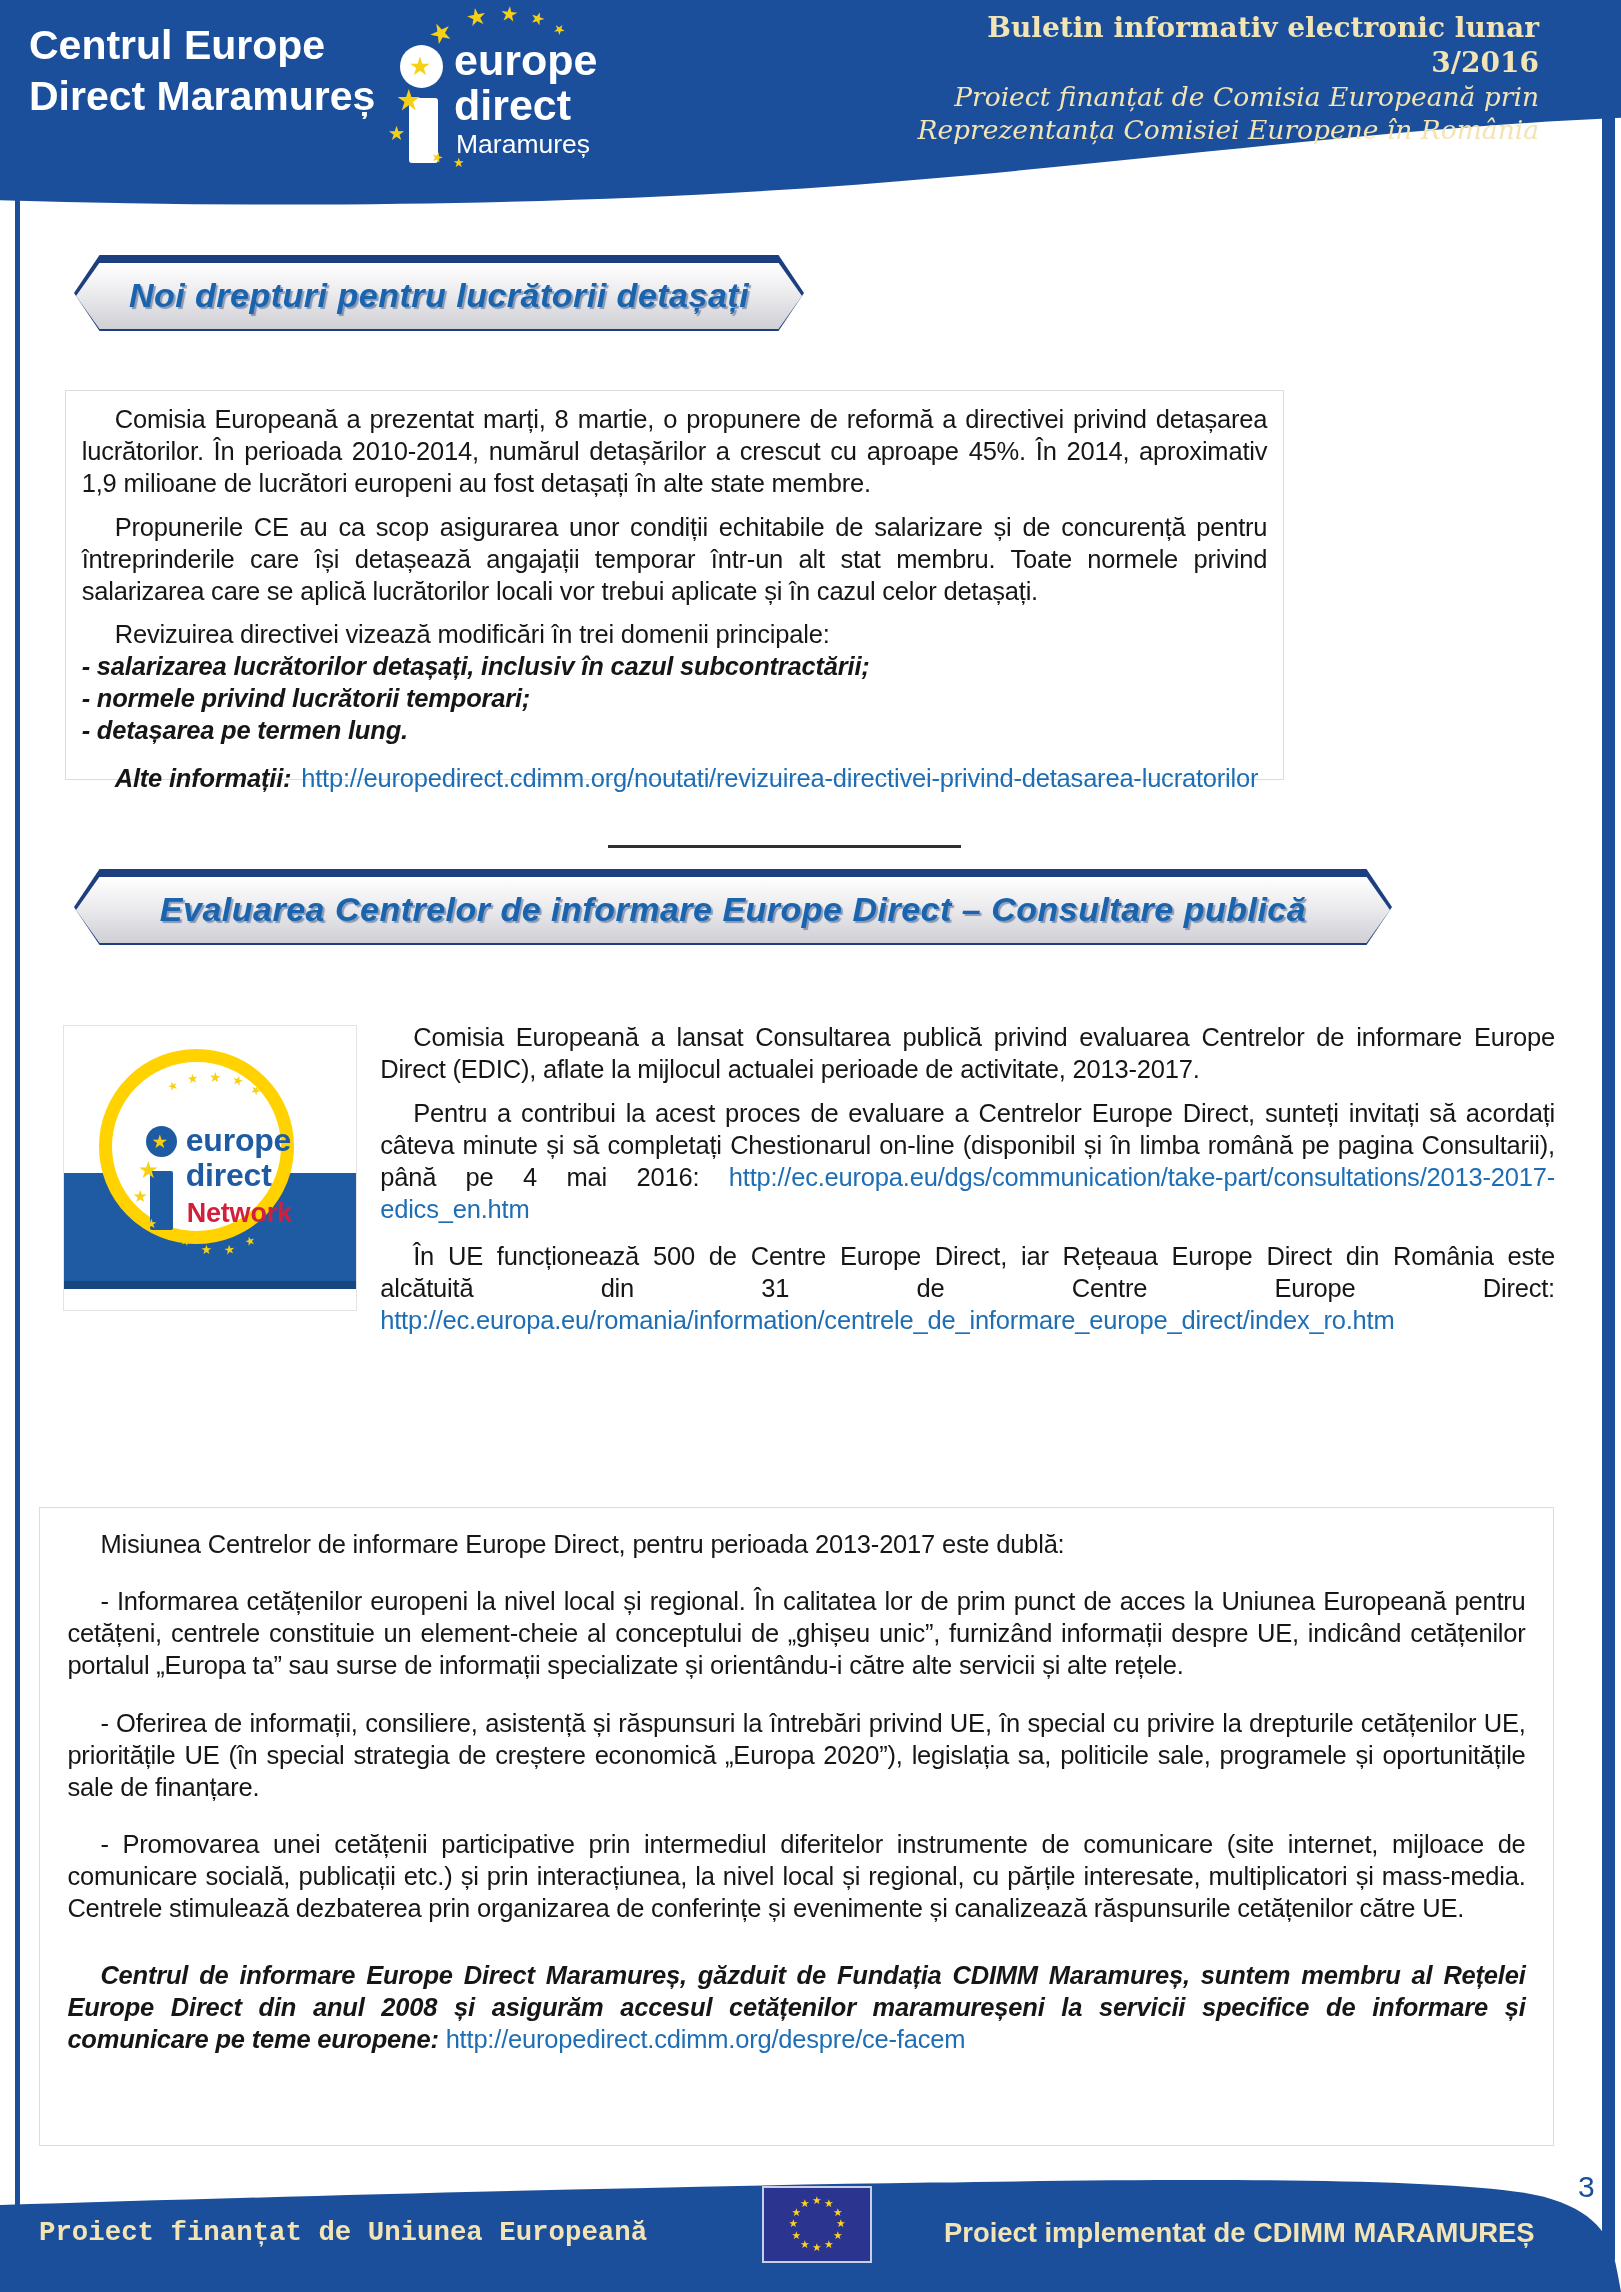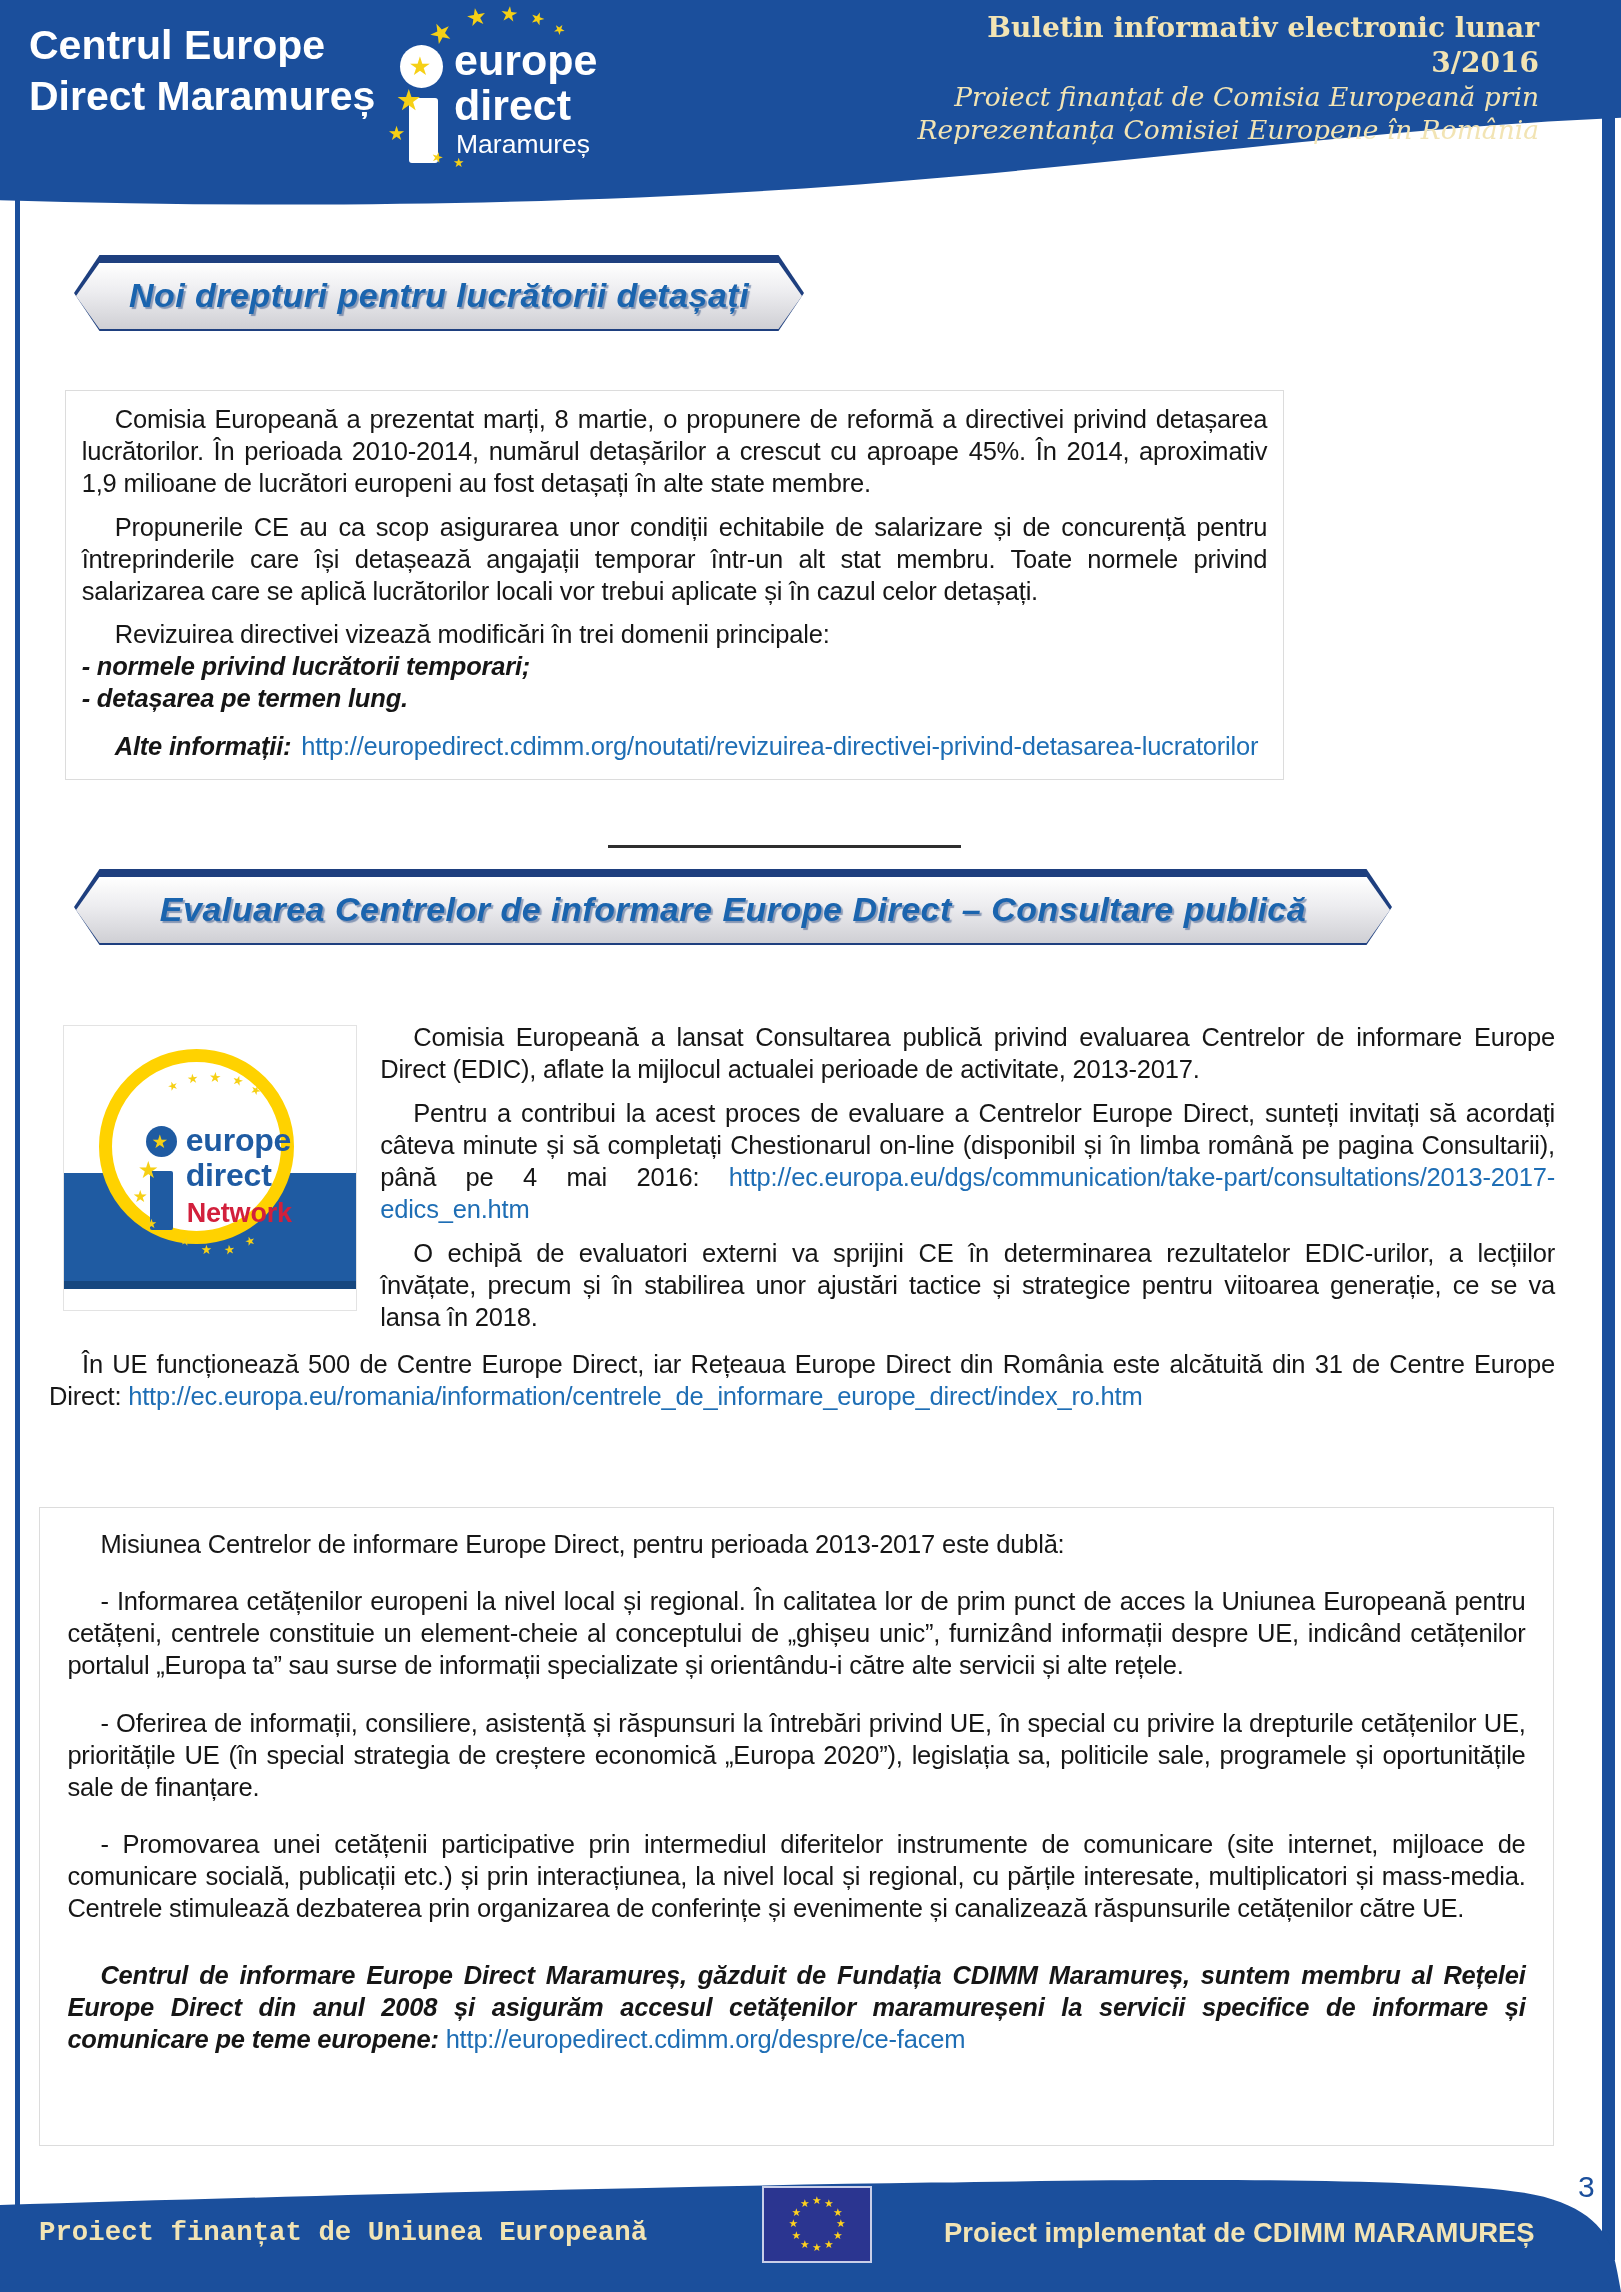--- a/index.html
+++ b/index.html
@@ -169,20 +169,21 @@
     <div class="inner">
       <span class="btxt">Noi drepturi pentru lucrătorii detașați</span>
     </div>
   </div>
 
   <div class="frame frame1 txt">
     <p class="p">Comisia Europeană a prezentat marți, 8 martie, o propunere de reformă a directivei privind detașarea lucrătorilor. În perioada 2010-2014, numărul detașărilor a crescut cu aproape 45%. În 2014, aproximativ 1,9 milioane de lucrători europeni au fost detașați în alte state membre.</p>
     <p class="p">Propunerile CE au ca scop asigurarea unor condiții echitabile de salarizare și de concurență pentru întreprinderile care își detașează angajații temporar într-un alt stat membru. Toate normele privind salarizarea care se aplică lucrătorilor locali vor trebui aplicate și în cazul celor detașați.</p>
     <p class="p" style="margin-bottom:0;">Revizuirea directivei vizează modificări în trei domenii principale:</p>
     <div class="bullets">
+      <div class="bi">- salarizarea lucrătorilor detașați, inclusiv în cazul subcontractării;</div>
       <div class="bi">- normele privind lucrătorii temporari;</div>
       <div class="bi">- detașarea pe termen lung.</div>
     </div>
     <div class="more">
       <span class="bi">Alte informații:</span><span class="lnk">http://europedirect.cdimm.org/noutati/revizuirea-directivei-privind-detasarea-lucratorilor</span>
     </div>
   </div>
 
   <div class="divider"></div>
 
@@ -211,21 +212,20 @@
       <span class="e1">europe</span>
       <span class="e2">direct</span>
       <span class="net">Network</span>
       <i class="st b1"></i>
       <i class="st b2"></i>
       <i class="st b3"></i>
       <i class="st b4"></i>
     </div>
     <p class="p">Comisia Europeană a lansat Consultarea publică privind evaluarea Centrelor de informare Europe Direct (EDIC), aflate la mijlocul actualei perioade de activitate, 2013-2017.</p>
     <p class="p"><span>Pentru a contribui la acest proces de evaluare a Centrelor Europe Direct, sunteți invitați să acordați câteva minute și să completați Chestionarul on-line (disponibil și în limba română pe pagina Consultarii), până pe 4 mai 2016: </span><span class="lnk">http://ec.europa.eu/dgs/communication/take-part/consultations/2013-2017-edics_en.htm</span></p>
-    <p class="p">O echipă de evaluatori externi va sprijini CE în determinarea rezultatelor EDIC-urilor, a lecțiilor învățate, precum și în stabilirea unor ajustări tactice și strategice pentru viitoarea generație, ce se va lansa în 2018.</p>
     <p class="p p4"><span>În UE funcționează 500 de Centre Europe Direct, iar Rețeaua Europe Direct din România este alcătuită din 31 de Centre Europe Direct: </span><span class="lnk">http://ec.europa.eu/romania/information/centrele_de_informare_europe_direct/index_ro.htm</span></p>
   </div>
 
   <div class="frame frame2 txt">
     <p class="p bl">Misiunea Centrelor de informare Europe Direct, pentru perioada 2013-2017 este dublă:</p>
     <p class="p"><span class="bl">- Informarea cetățenilor europeni la nivel local și regional</span><span>. În calitatea lor de prim punct de acces la Uniunea Europeană pentru cetățeni, centrele constituie un element-cheie al conceptului de „ghișeu unic”, furnizând informații despre UE, indicând cetățenilor portalul „Europa ta” sau surse de informații specializate și orientându-i către alte servicii și alte rețele.</span></p>
     <p class="p"><span class="bl">- Oferirea de informații, consiliere, asistență și răspunsuri la întrebări privind UE</span><span>, în special cu privire la drepturile cetățenilor UE, prioritățile UE (în special strategia de creștere economică „Europa 2020”), legislația sa, politicile sale, programele și oportunitățile sale de finanțare.</span></p>
     <p class="p"><span class="bl">- Promovarea unei cetățenii participative</span><span> prin intermediul diferitelor instrumente de comunicare (site internet, mijloace de comunicare socială, publicații etc.) și prin interacțiunea, la nivel local și regional, cu părțile interesate, multiplicatori și mass-media. Centrele stimulează dezbaterea prin organizarea de conferințe și evenimente și canalizează răspunsurile cetățenilor către UE.</span></p>
     <p class="p closing"><span>Centrul de informare Europe Direct Maramureș, găzduit de Fundația CDIMM Maramureș, suntem membru al Rețelei Europe Direct din anul 2008 și asigurăm accesul cetățenilor maramureșeni la servicii specifice de informare și comunicare pe teme europene: </span><span class="lnk">http://europedirect.cdimm.org/despre/ce-facem</span></p>
   </div>

